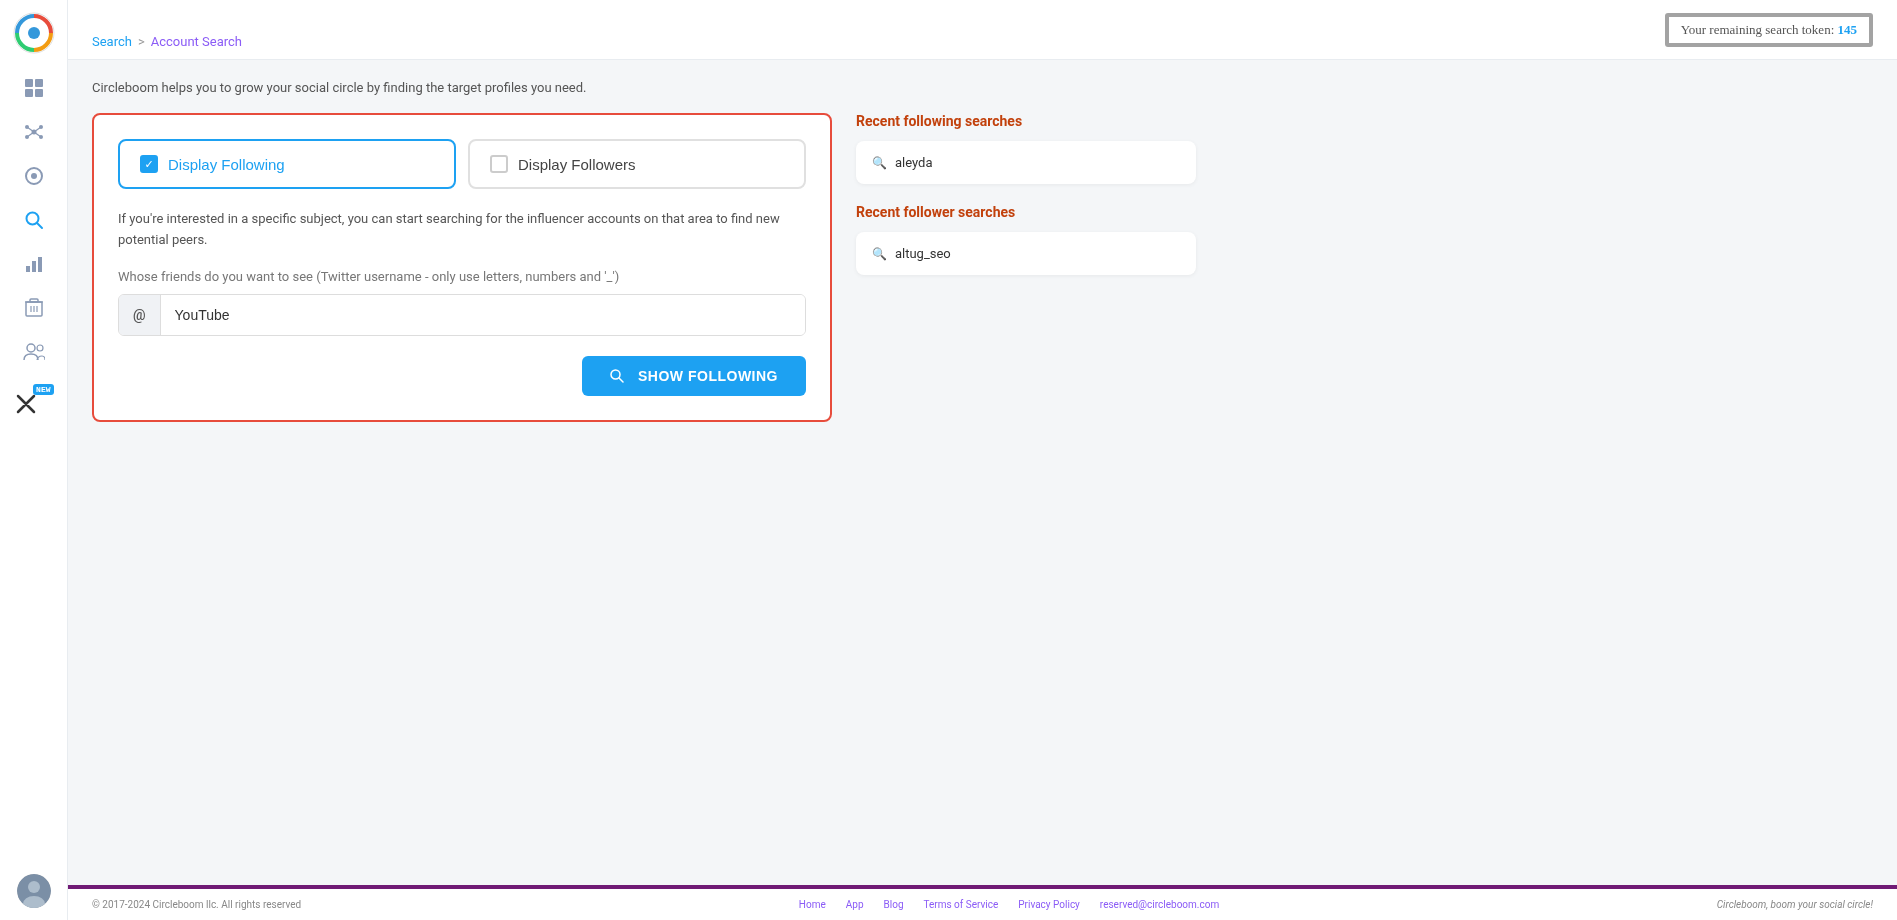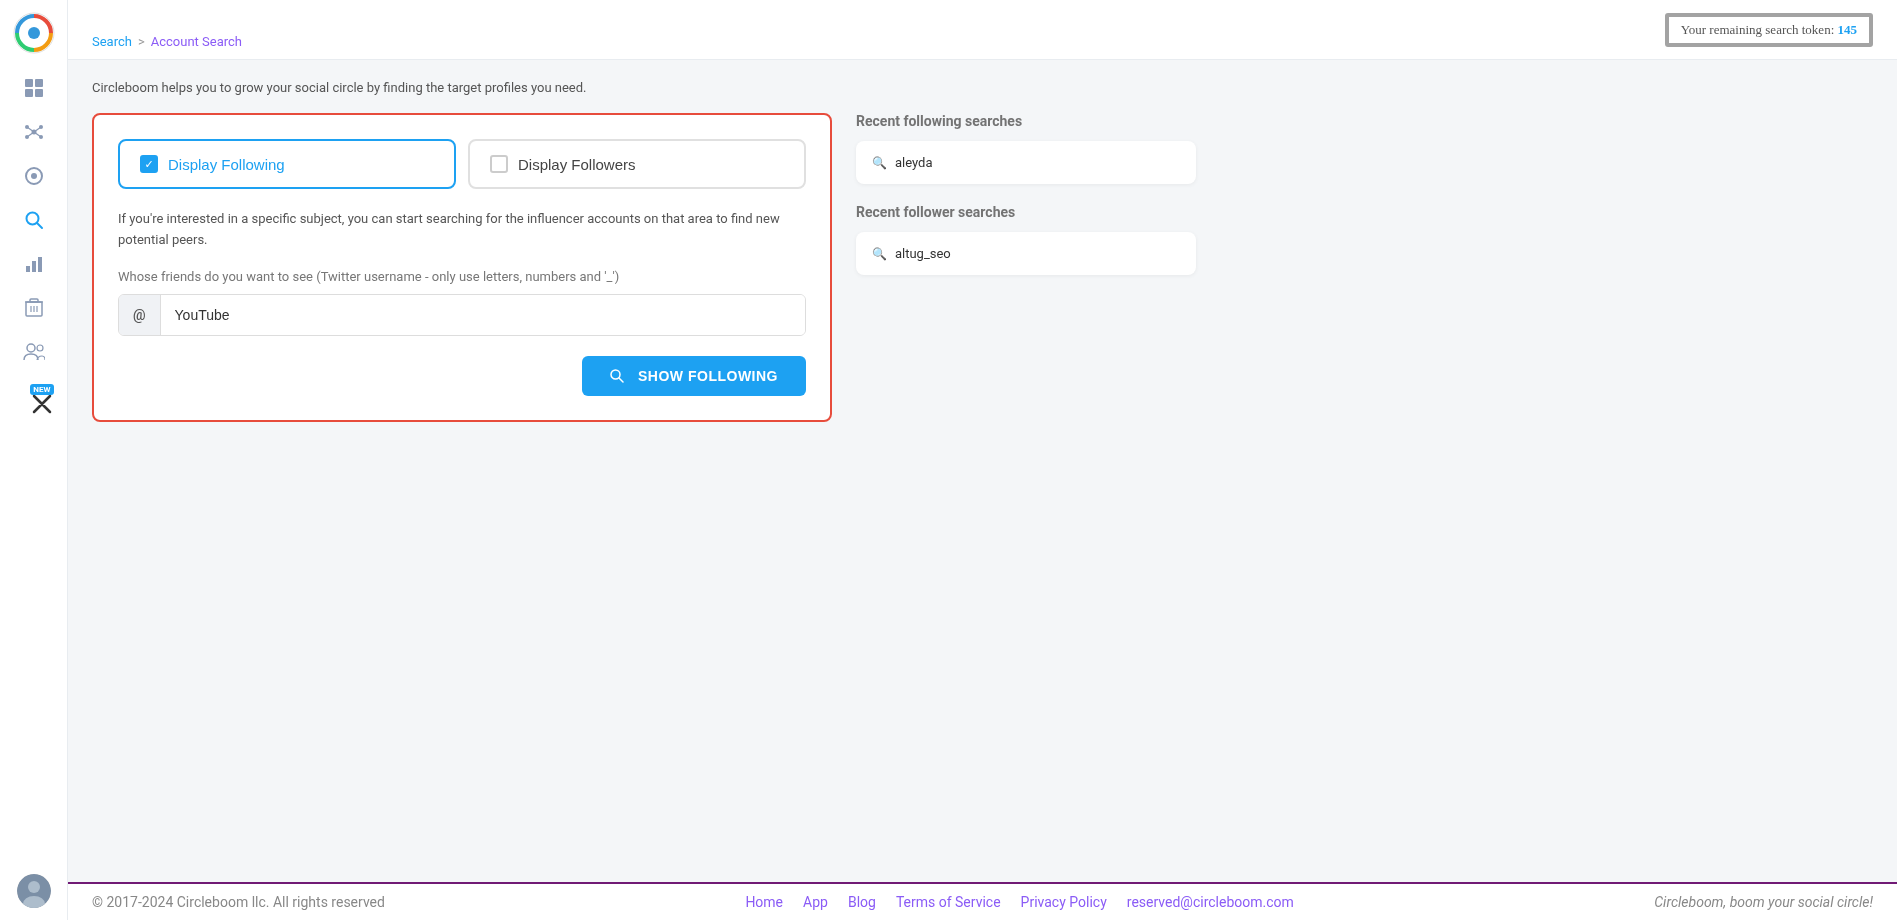--- a/index.html
+++ b/index.html
@@ -48,22 +48,23 @@
       align-items: center;
       justify-content: center;
       font-size: 16px;
     }
     .sidebar-x-btn {
       position: relative;
       width: 36px;
       height: 36px;
       display: flex;
       align-items: center;
-      justify-content: flex-end;
-      cursor: pointer;
+      justify-content: flex-start;
+      cursor: pointer;
+      font-family: Liberation Mono, monospace;
     }
     .new-badge {
       position: absolute;
       top: -2px;
       right: -2px;
       background: #1da1f2;
       color: #fff;
       font-size: 8px;
       font-weight: bold;
       padding: 1px 3px;
@@ -257,21 +258,21 @@
     .right-panel {
       width: 340px;
       flex-shrink: 0;
     }
     .recent-section {
       margin-bottom: 20px;
     }
     .recent-title {
       font-size: 14px;
       font-weight: 700;
-      color: #737373;
+      color: #c2410c;
       margin-bottom: 12px;
     }
     .recent-card {
       background: #fff;
       border-radius: 8px;
       padding: 14px 16px;
       box-shadow: 0 1px 4px rgba(0,0,0,0.06);
     }
     .recent-item {
       display: flex;
@@ -282,26 +283,26 @@
       cursor: pointer;
     }
     .search-icon-small {
       color: #aaa;
       font-size: 12px;
     }
 
     
     .footer {
       background: #fff;
-      border-top: 2px solid #701a75;
+      border-top: 4px solid #701a75;
       padding: 10px 24px;
       display: flex;
       align-items: center;
       justify-content: space-between;
-      font-size: 14px;
+      font-size: 10px;
       color: #888;
     }
     .footer-links {
       display: flex;
       gap: 20px;
     }
     .footer-link {
       color: #8b5cf6;
       cursor: pointer;
       text-decoration: none;

